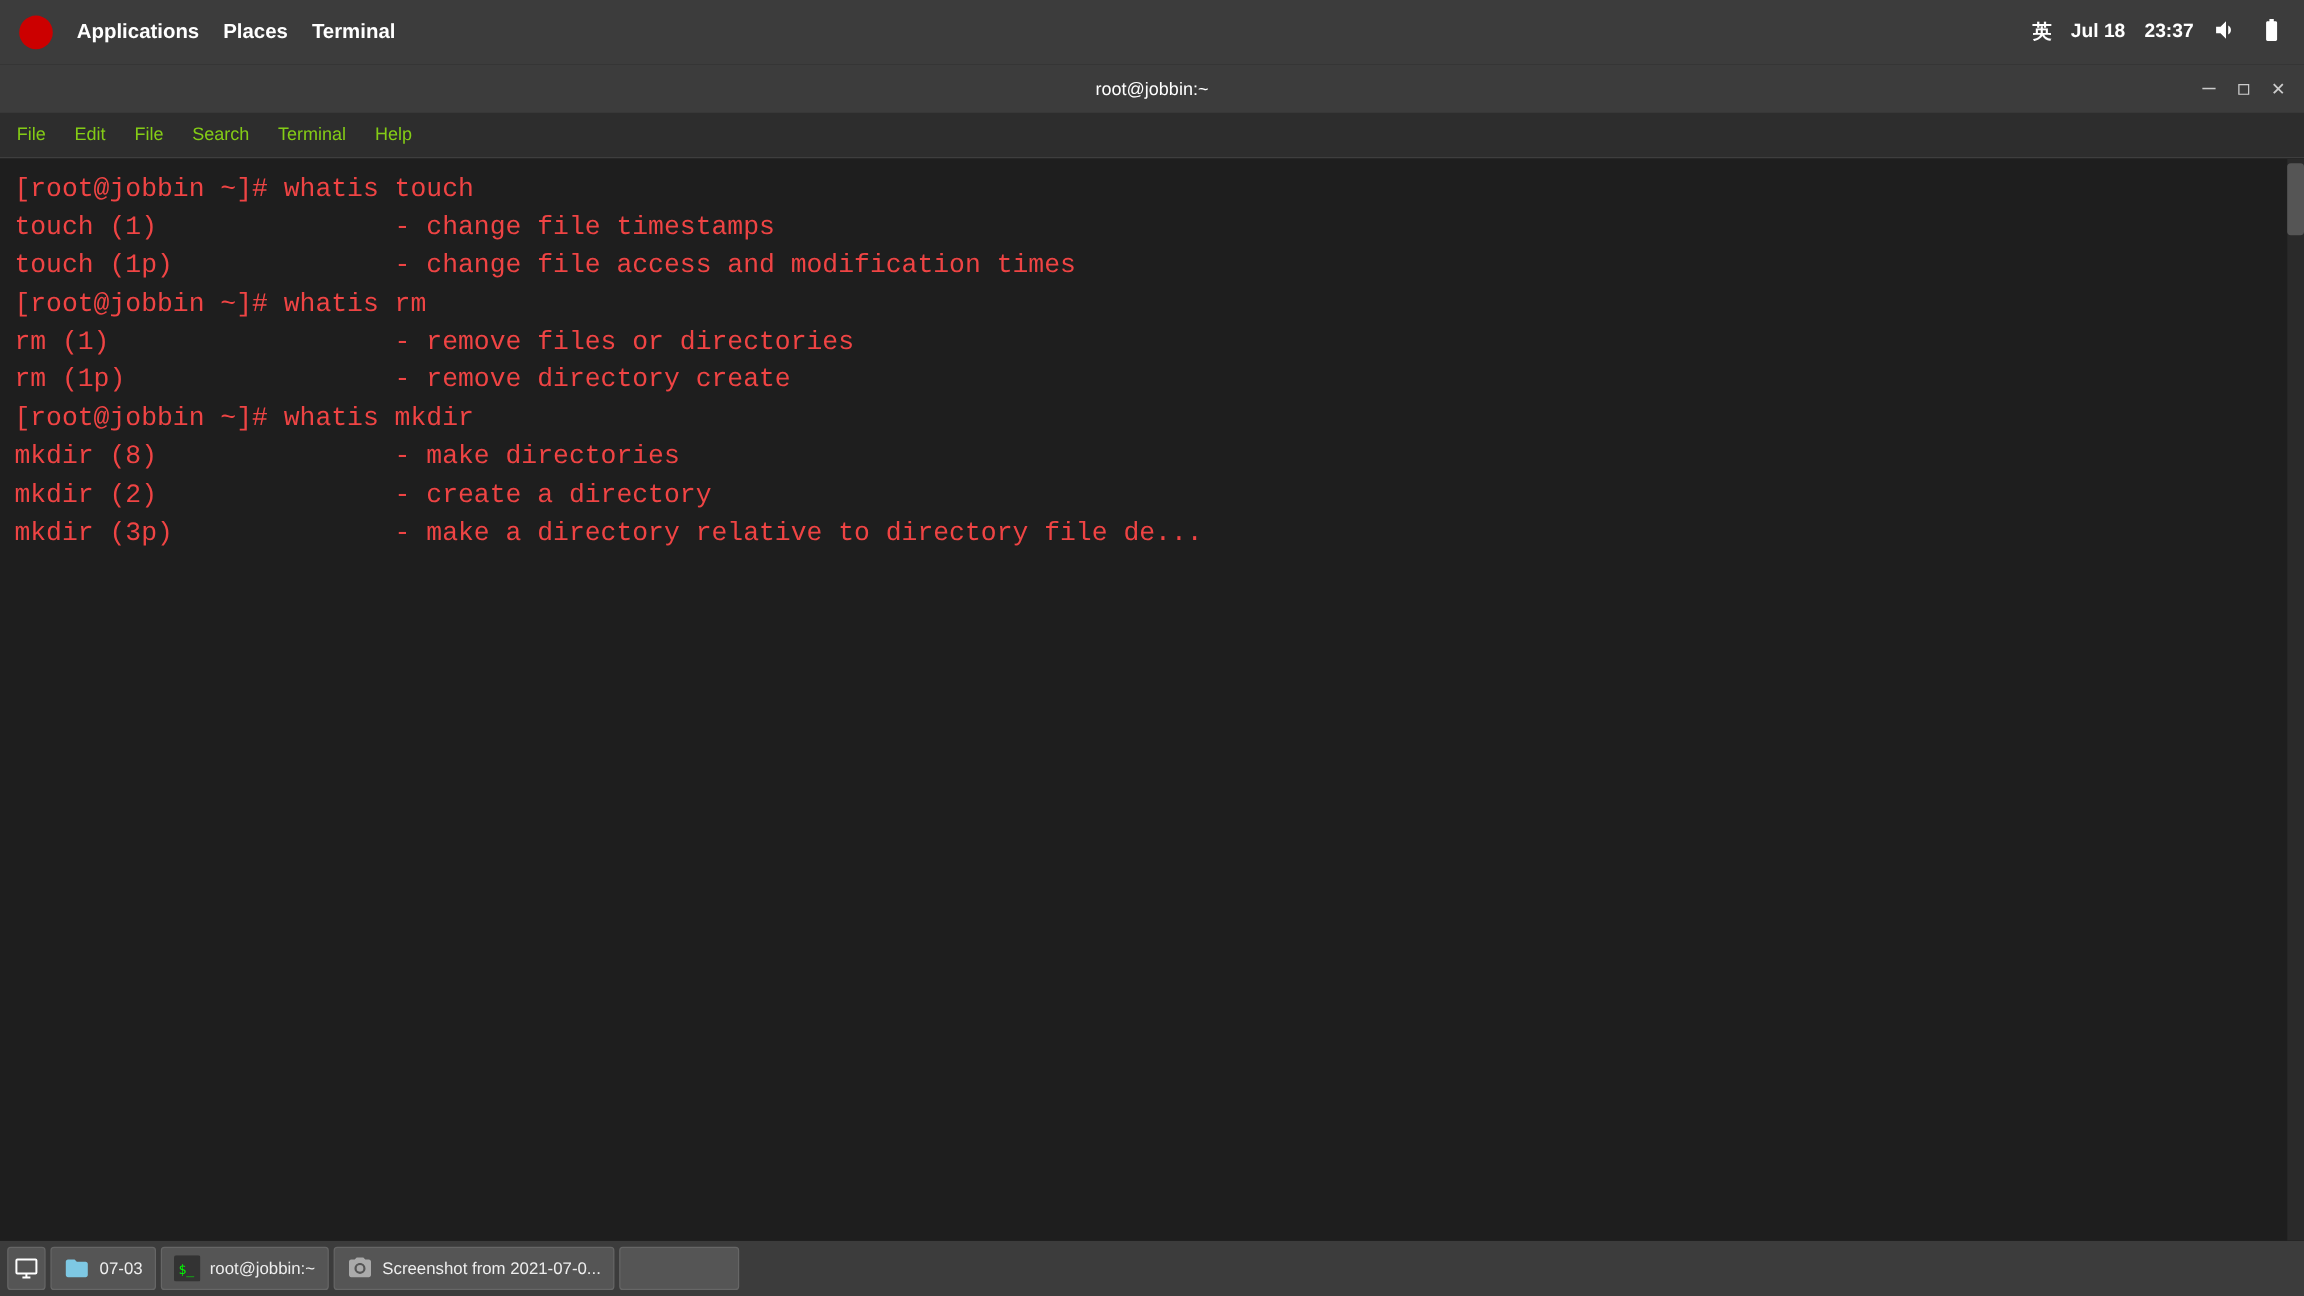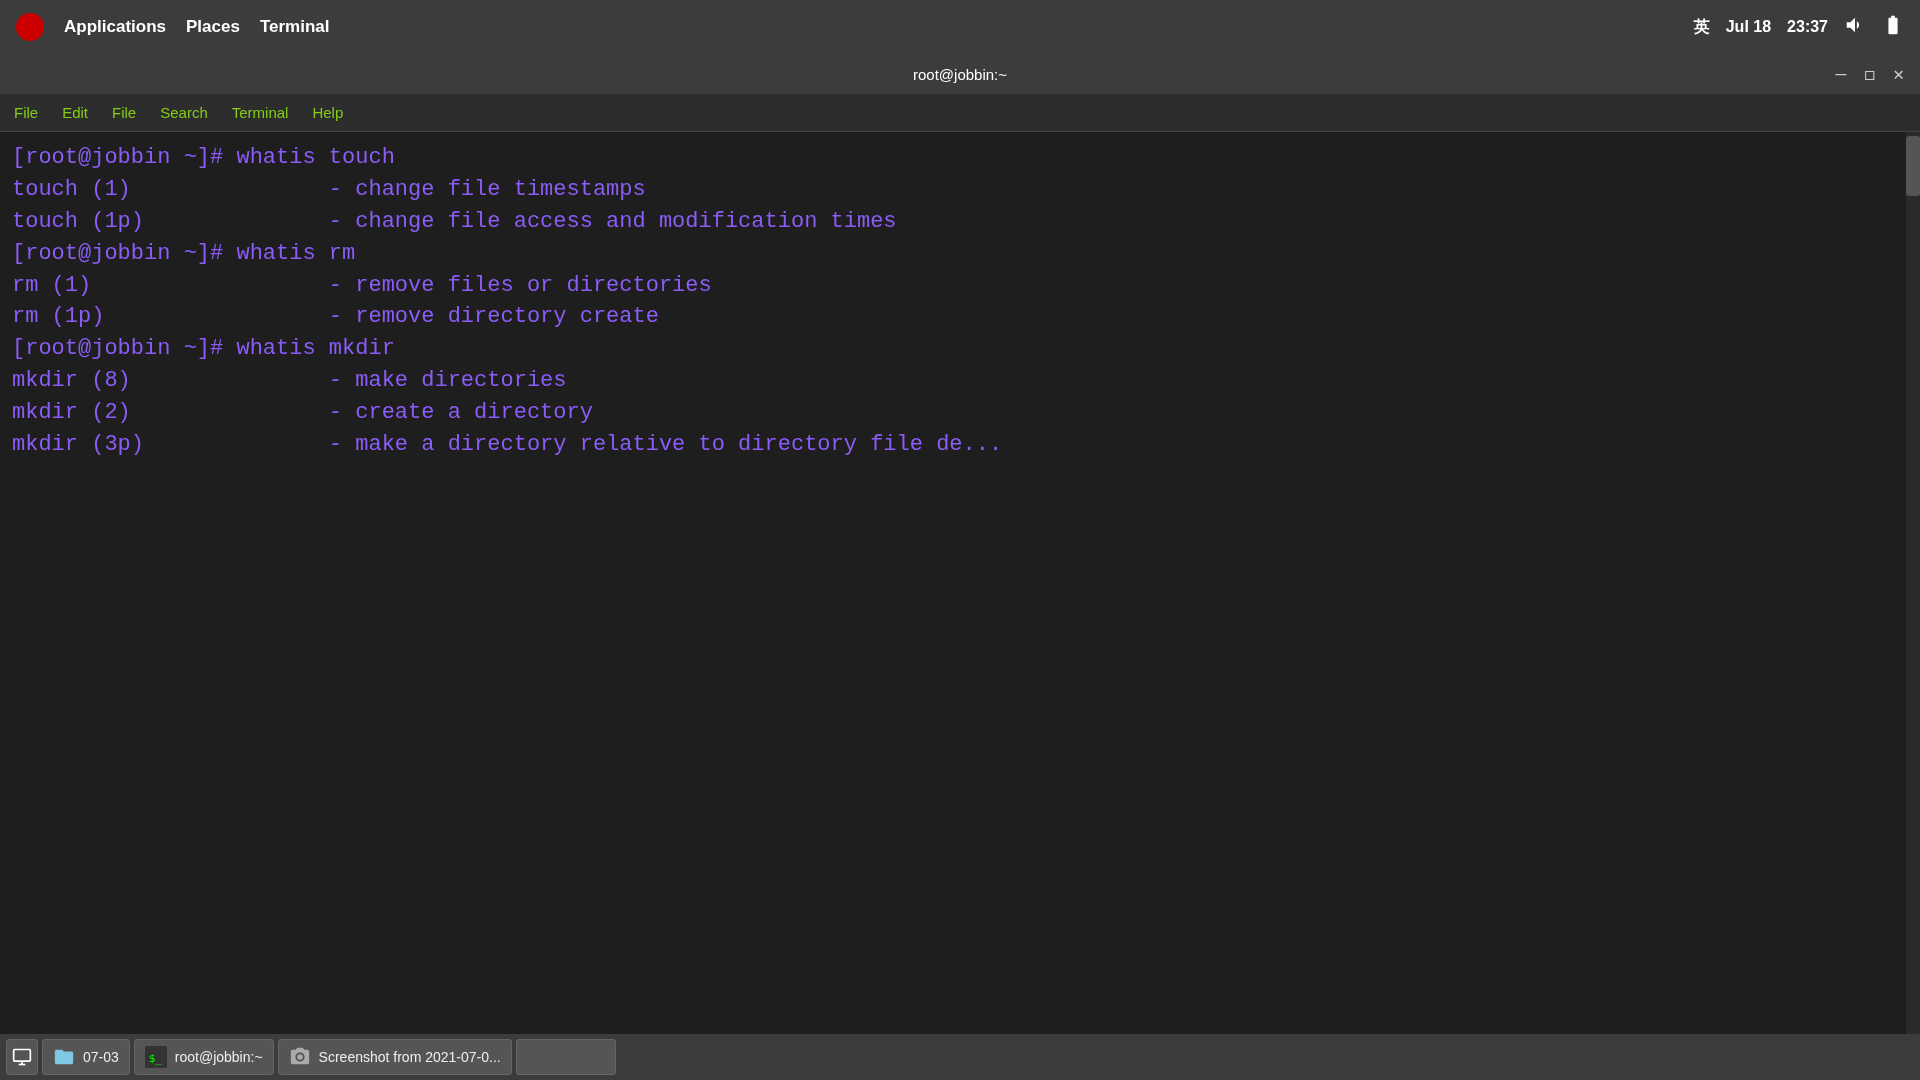--- a/index.html
+++ b/index.html
@@ -94,21 +94,21 @@
       color: #84cc16;
       font-family: Arial, sans-serif;
       font-size: 15px;
       cursor: pointer;
     }
 
     
     #terminal-body {
       flex: 1;
       background: #1e1e1e;
-      color: #8b5cf6;
+      color: #ef4444;
       font-family: 'Courier New', Courier, monospace;
       font-size: 22px;
       line-height: 1.45;
       padding: 10px 12px;
       overflow: hidden;
       position: relative;
     }
     .terminal-line {
       white-space: pre;
     }

